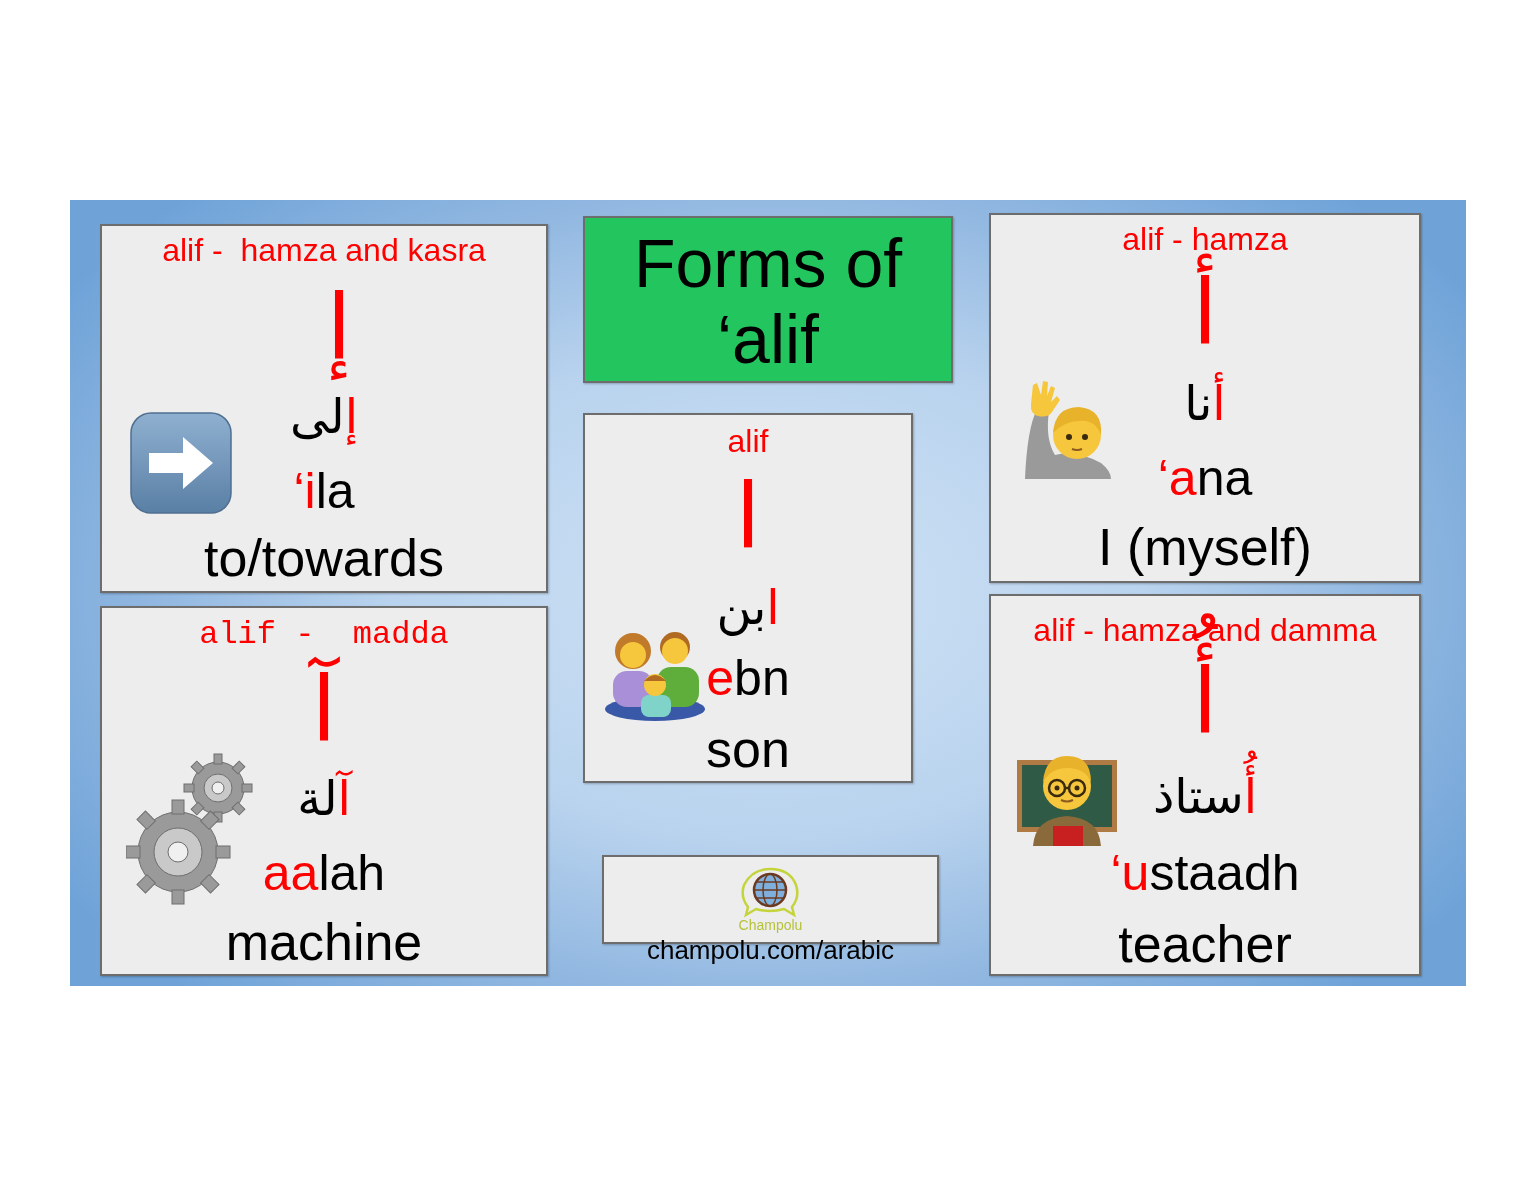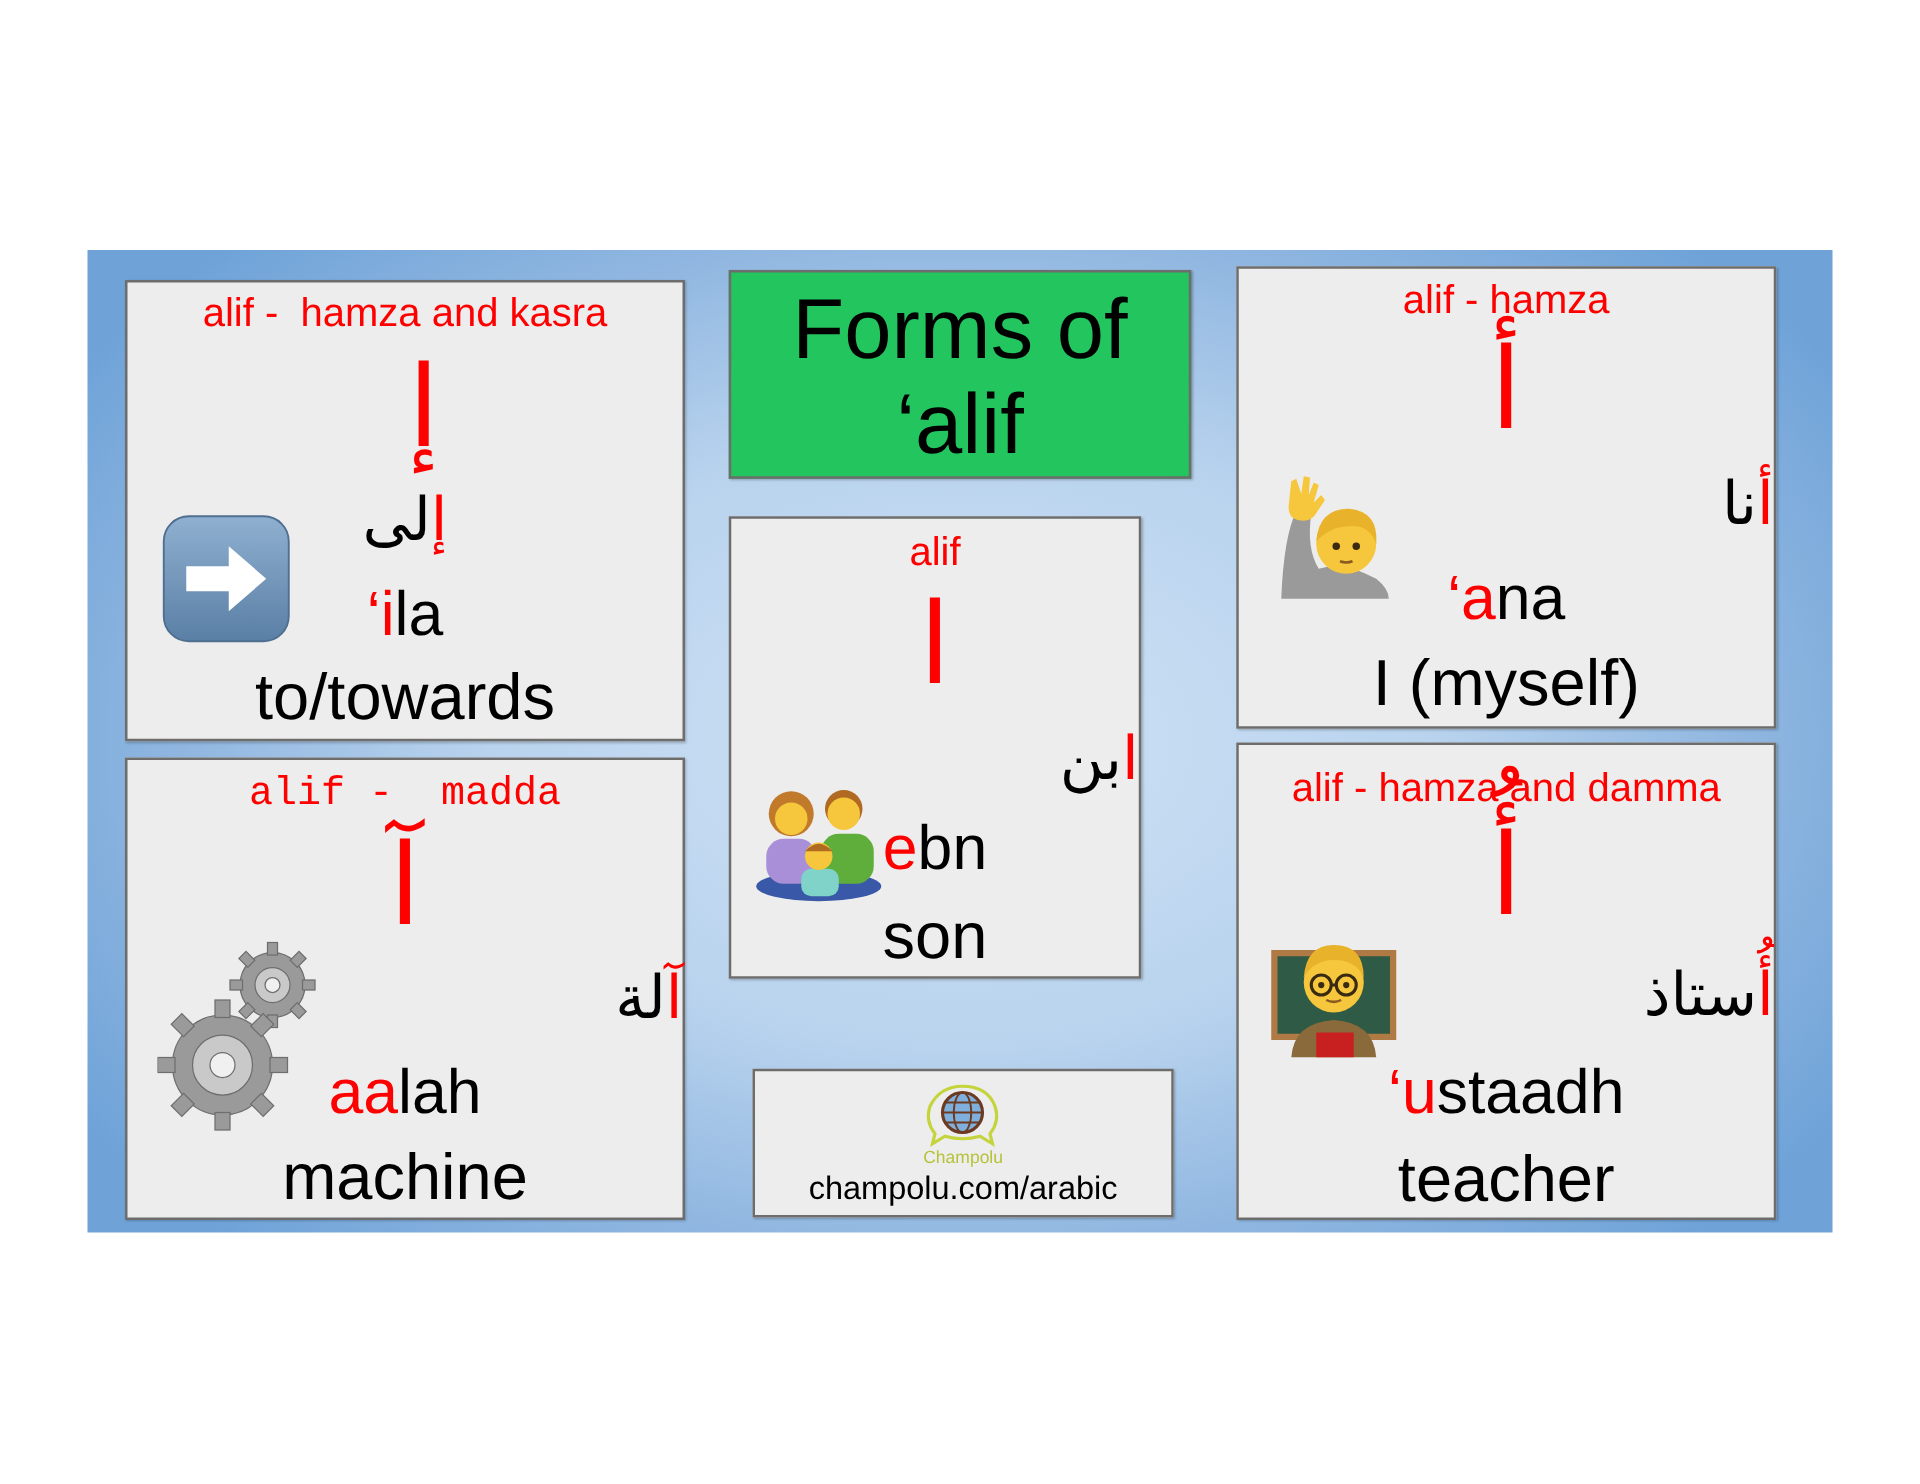--- a/index.html
+++ b/index.html
@@ -5,21 +5,21 @@
   html, body { margin:0; padding:0; }
   body { width:1536px; height:1187px; background:#ffffff; position:relative; overflow:hidden;
          font-family:"Liberation Sans", "DejaVu Sans", sans-serif; }
   .panel { position:absolute; left:70px; top:200px; width:1396px; height:786px;
            background: radial-gradient(ellipse 60% 70% at 50% 50%, #cfe2f5 0%, #b9d3ee 45%, #8fb6e0 75%, #6fa3d8 100%); }
   .card { position:absolute; background:#ededed; border:2px solid #6d6d6d; box-sizing:border-box;
           box-shadow: 1px 1px 2px rgba(0,0,0,0.25); text-align:center; color:#000; }
   .red { color:#ff0000; }
   .lbl { position:absolute; left:0; right:0; font-size:32px; color:#ff0000; white-space:pre; }
   .letter { position:absolute; left:0; right:0; font-size:90px; color:#ff0000; line-height:1; font-family:"DejaVu Sans", sans-serif; }
-  .arword { position:absolute; left:0; right:0; font-size:48px; line-height:1; font-family:"DejaVu Sans", sans-serif; direction:rtl; unicode-bidi:bidi-override;text-align:right; }
+  .arword { position:absolute; left:0; right:0; font-size:48px; line-height:1; font-family:"DejaVu Sans", sans-serif; direction:rtl; unicode-bidi:bidi-override; }
   .arword span { unicode-bidi:normal; }
   .translit { position:absolute; left:0; right:0; font-size:50px; line-height:1; }
   .meaning { position:absolute; left:0; right:0; font-size:52px; line-height:1; }
   .emoji { position:absolute; display:flex; align-items:center; justify-content:center; }
   .title-card { background:#22c55e; }
   .title-text { position:absolute; left:0; right:0; font-size:68px; line-height:1.1; }
 </style>
 </head>
 <body>
 
@@ -170,21 +170,21 @@
       <circle cx="42" cy="46" r="8" fill="none" stroke="#3a2a10" stroke-width="2.5"></circle>
       <circle cx="62" cy="46" r="8" fill="none" stroke="#3a2a10" stroke-width="2.5"></circle>
       <line x1="50" y1="46" x2="54" y2="46" stroke="#3a2a10" stroke-width="2.5"></line>
       <circle cx="42" cy="46" r="2.5" fill="#3a2a10"></circle>
         <circle cx="62" cy="46" r="2.5" fill="#3a2a10"></circle>
       <path d="M46 58 Q52 61 58 58" stroke="#8a5a20" stroke-width="2" fill="none"></path>
     </svg>
   </div>
 </div>
 
-<div class="card" style="left:602px; top:855px; width:337px; height:119px;">
+<div class="card" style="left:602px; top:855px; width:337px; height:89px;">
   <div style="position:absolute; left:134px; top:10px; width:64px; height:52px;">
     <svg width="64" height="52" viewBox="0 0 64 52">
       <path d="M10 40 Q2 30 6 18 Q14 2 32 2 Q52 2 58 18 Q62 30 54 40 L56 48 L46 42 Q32 46 18 42 L8 48 Z" fill="none" stroke="#c4d43a" stroke-width="2.5"></path>
       <circle cx="32" cy="23" r="16" fill="#7fb0dd" stroke="#6b3a20" stroke-width="2.5"></circle>
       <line x1="16" y1="23" x2="48" y2="23" stroke="#6b3a20" stroke-width="1.5"></line>
       <line x1="18" y1="15" x2="46" y2="15" stroke="#6b3a20" stroke-width="1.5"></line>
       <line x1="18" y1="31" x2="46" y2="31" stroke="#6b3a20" stroke-width="1.5"></line>
       <ellipse cx="32" cy="23" rx="7" ry="16" fill="none" stroke="#6b3a20" stroke-width="1.5"></ellipse>
     </svg>
   </div>

